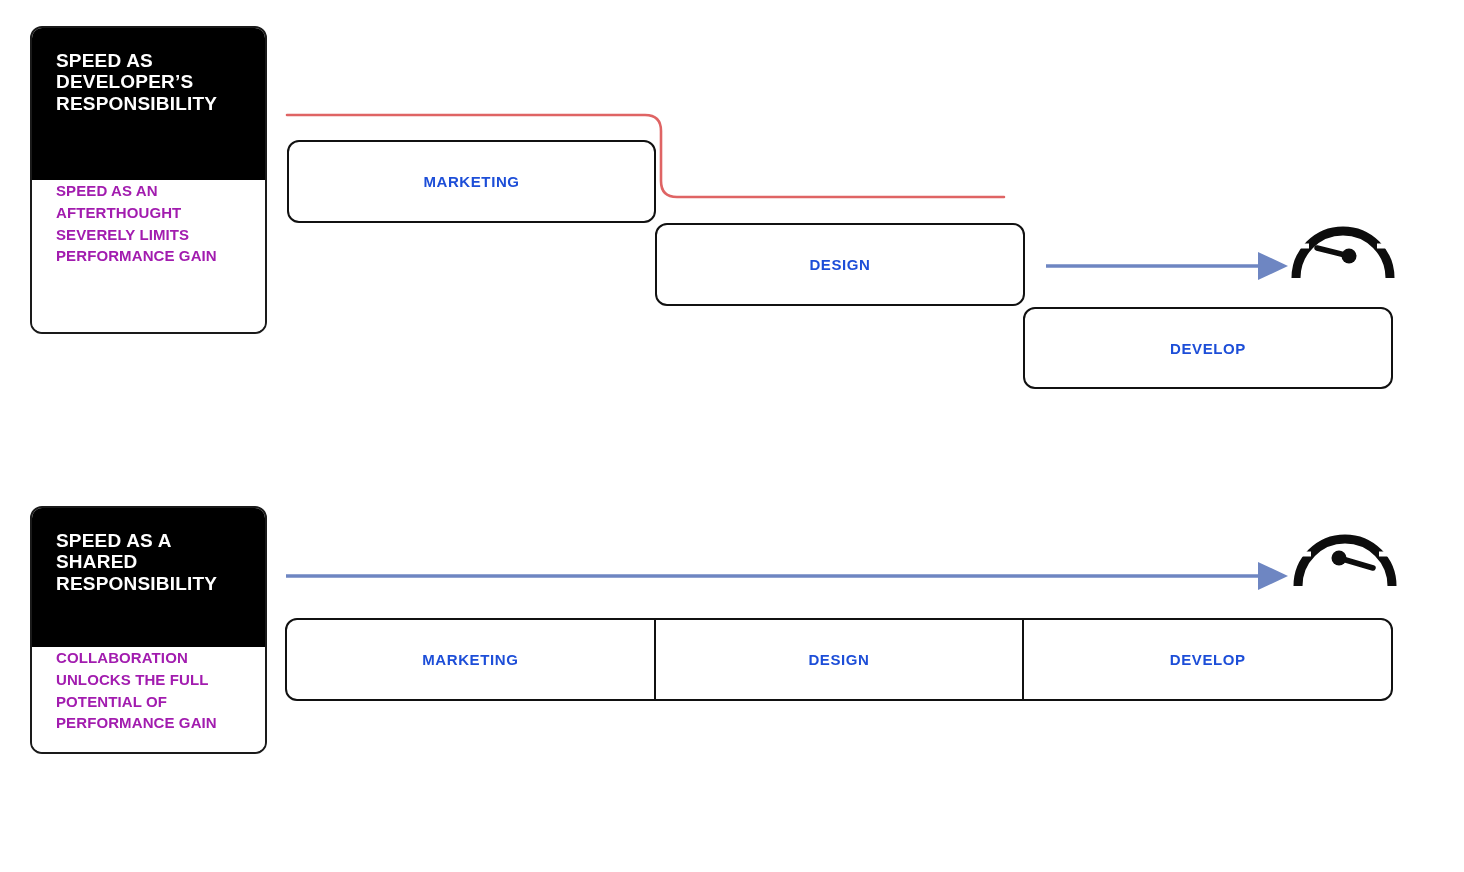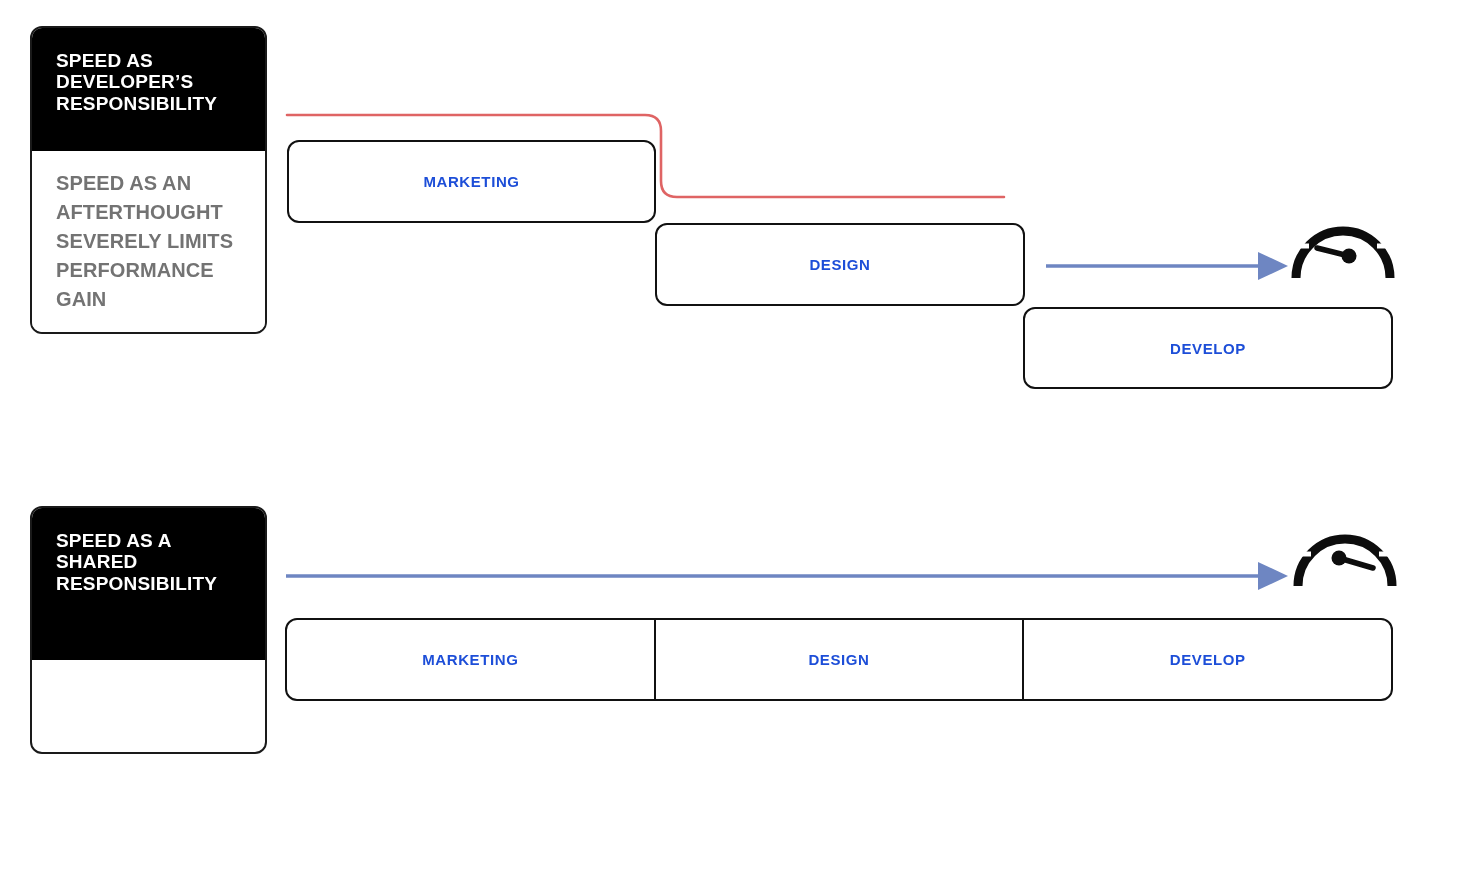--- a/index.html
+++ b/index.html
@@ -40,26 +40,26 @@
     color: #ffffff;
     font-size: 19px;
     font-weight: bold;
     line-height: 1.12;
     letter-spacing: 0.2px;
     padding: 22px 22px 22px 24px;
     box-sizing: border-box;
   }
   .info-card-body {
     background: #ffffff;
-    color: #737373;
-    font-size: 20px;
+    color: #a21caf;
+    font-size: 15px;
     font-weight: bold;
     line-height: 1.45;
     letter-spacing: 0.1px;
-    padding: 18px 18px 18px 24px;
+    padding: 0 18px 18px 24px;
     box-sizing: border-box;
     flex: 1;
   }
 
   #card-top    { left: 30px; top: 26px;  height: 308px; }
   #card-top .info-card-head { height: 152px; }
   #card-bottom { left: 30px; top: 506px; height: 248px; }
   #card-bottom .info-card-head { height: 152px; }
 
   
@@ -175,20 +175,21 @@
     </g>
   </svg>
 
   <svg class="overlay overlay-front" viewBox="0 0 1464 872" width="1464" height="872">
     <line x1="286" y1="576" x2="1262" y2="576" stroke="#6E86C2" stroke-width="3.4"></line>
     <polygon points="1258,562 1288,576 1258,590" fill="#6E86C2"></polygon>
   </svg>
 
   <div class="info-card" id="card-bottom">
     <div class="info-card-head">SPEED AS A SHARED RESPONSIBILITY</div>
+    <div class="info-card-body">COLLABORATION UNLOCKS THE FULL POTENTIAL OF PERFORMANCE GAIN</div>
   </div>
 
   <div id="merged-bar">
     <div class="seg">
       <span class="stage-label">MARKETING</span>
     </div>
     <div class="seg">
       <span class="stage-label">DESIGN</span>
     </div>
     <div class="seg">

